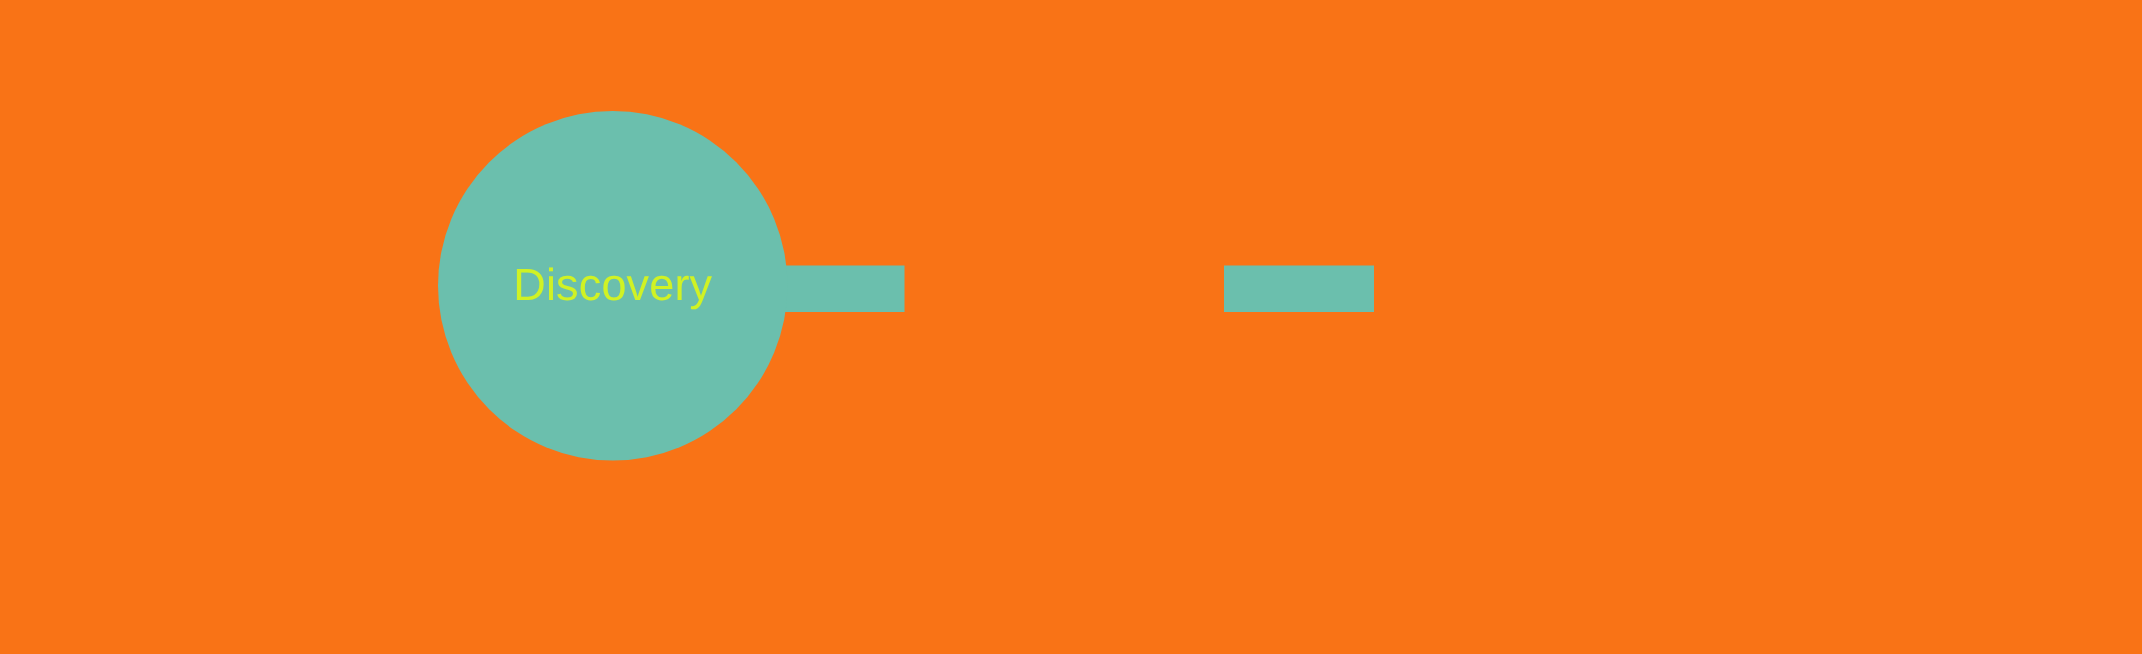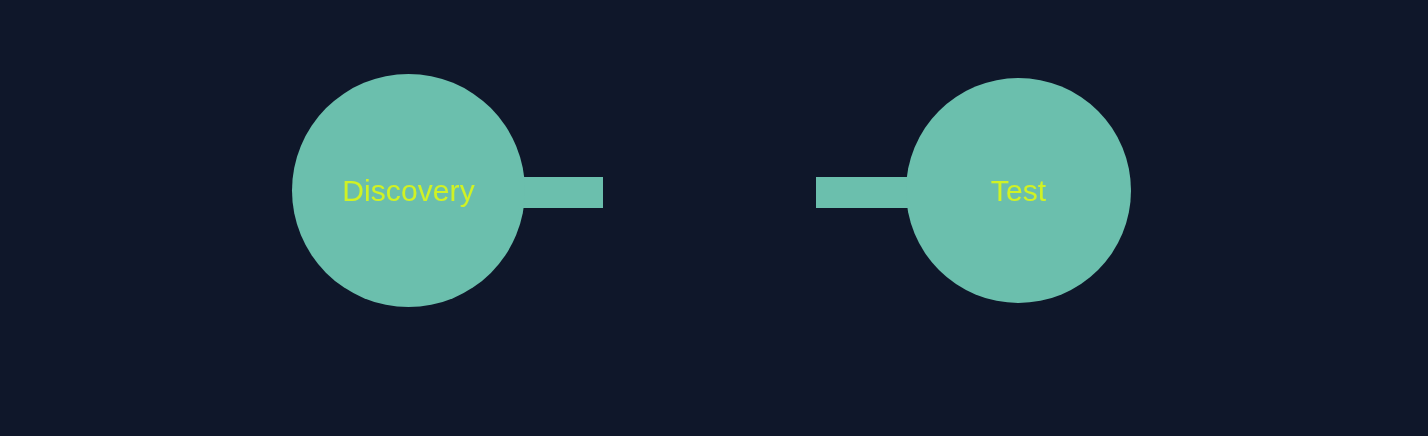--- a/index.html
+++ b/index.html
@@ -11,21 +11,21 @@
     width: 1428px;
     height: 436px;
     background: #ffffff;
     font-family: "Liberation Sans", sans-serif;
     overflow: hidden;
   }
   #diagram-canvas {
     position: relative;
     width: 1428px;
     height: 436px;
-    background: #0f172a;
+    background: #f97316;
   }
   .connector {
     position: absolute;
     background: #6BBFAD;
   }
   .node {
     position: absolute;
     border-radius: 50%;
     background: #6BBFAD;
     display: flex;
@@ -87,17 +87,14 @@
 
   <div class="connector" id="connector-1"></div>
 
   <div class="connector" id="connector-2"></div>
 
   <div class="node" id="node-discovery">
     <span class="node-label">Discovery</span>
   </div>
 
 
-  <div class="node" id="node-test">
-    <span class="node-label">Test</span>
-  </div>
 
 </div>
 
 </body></html>

